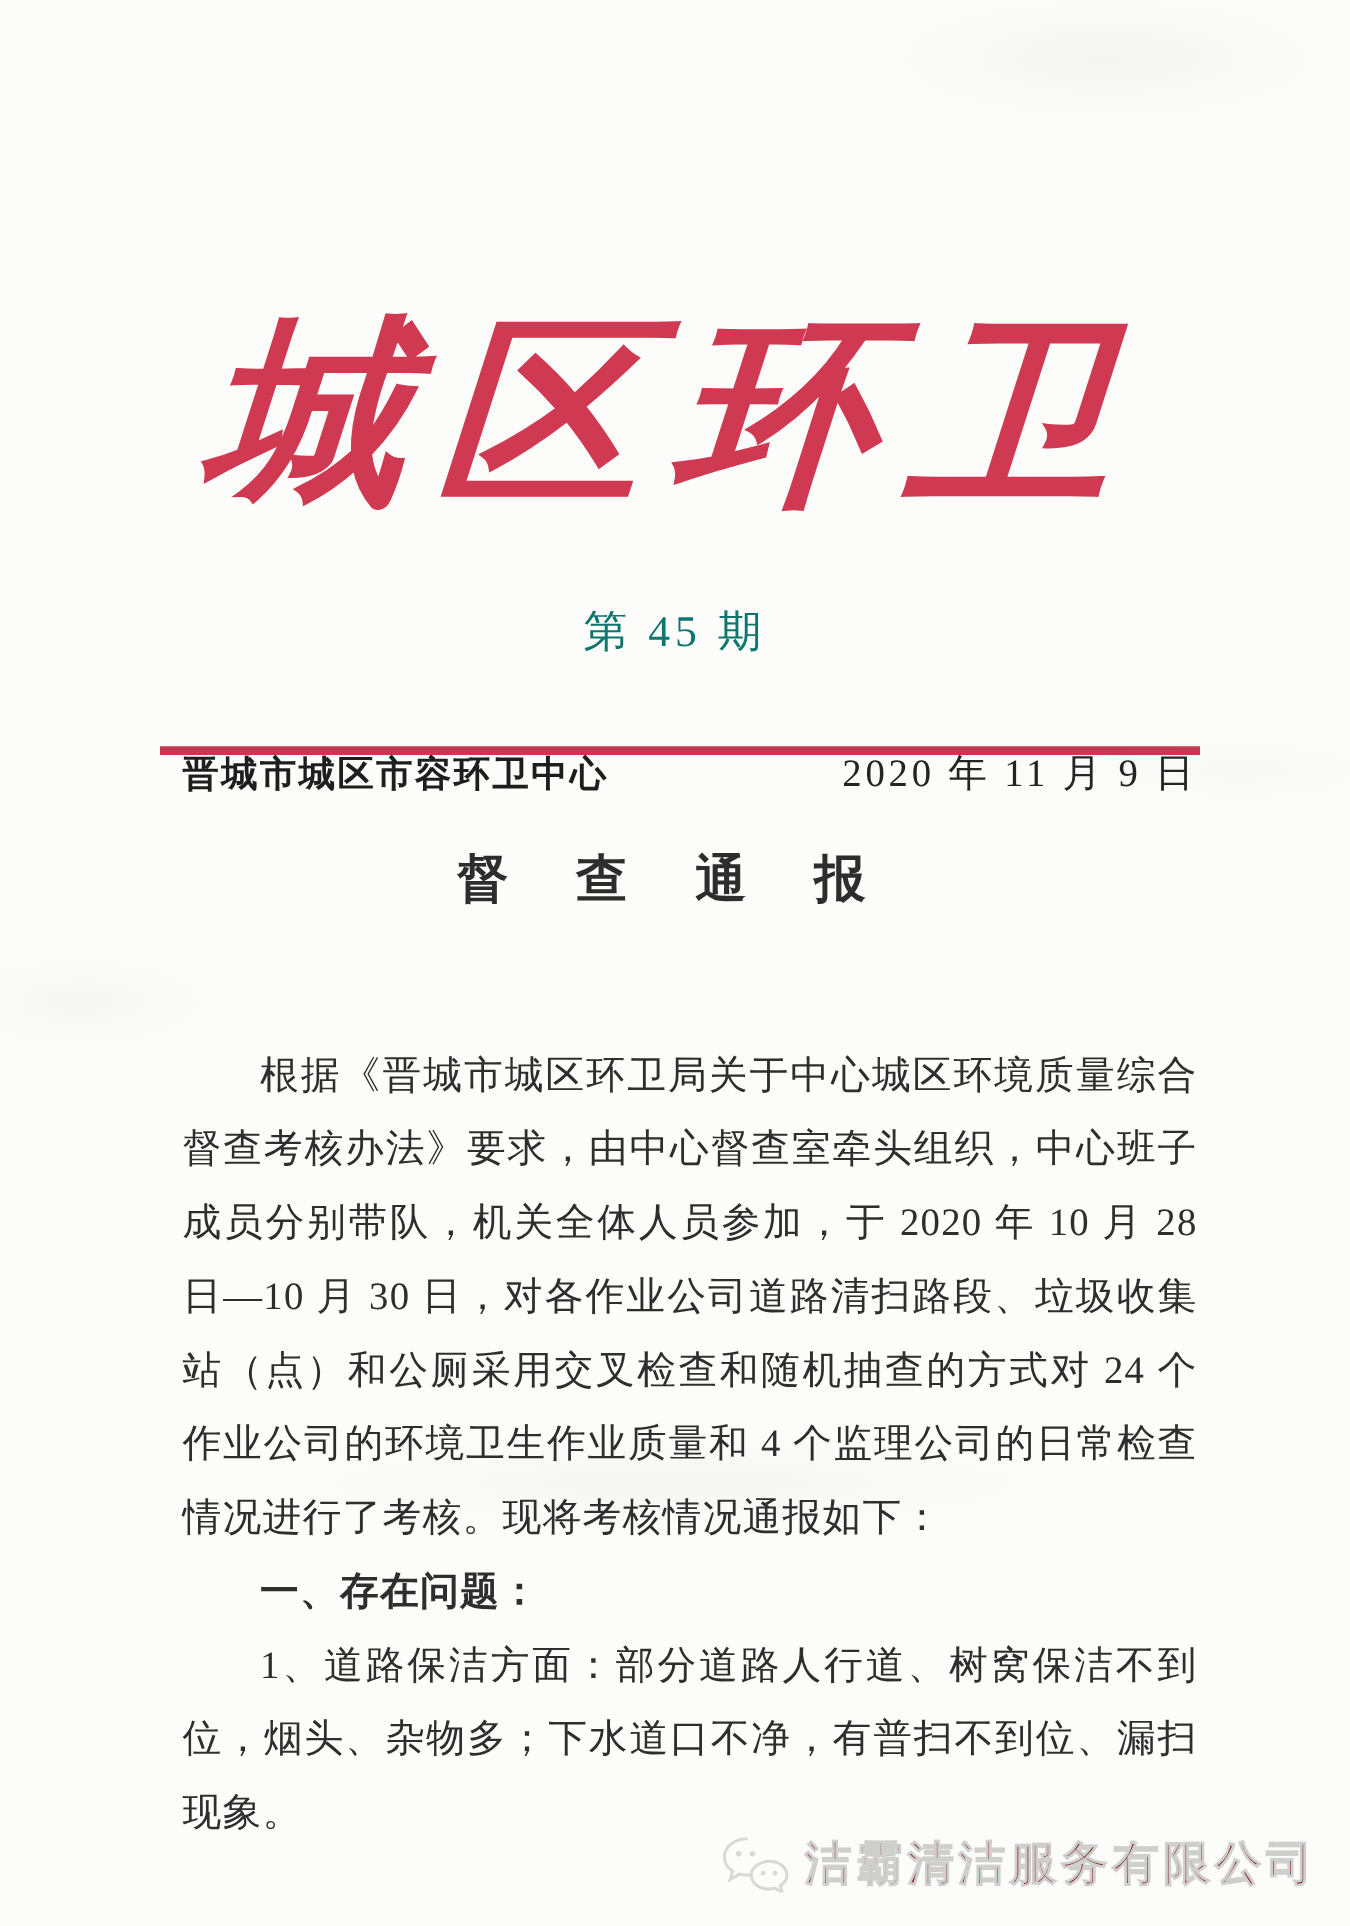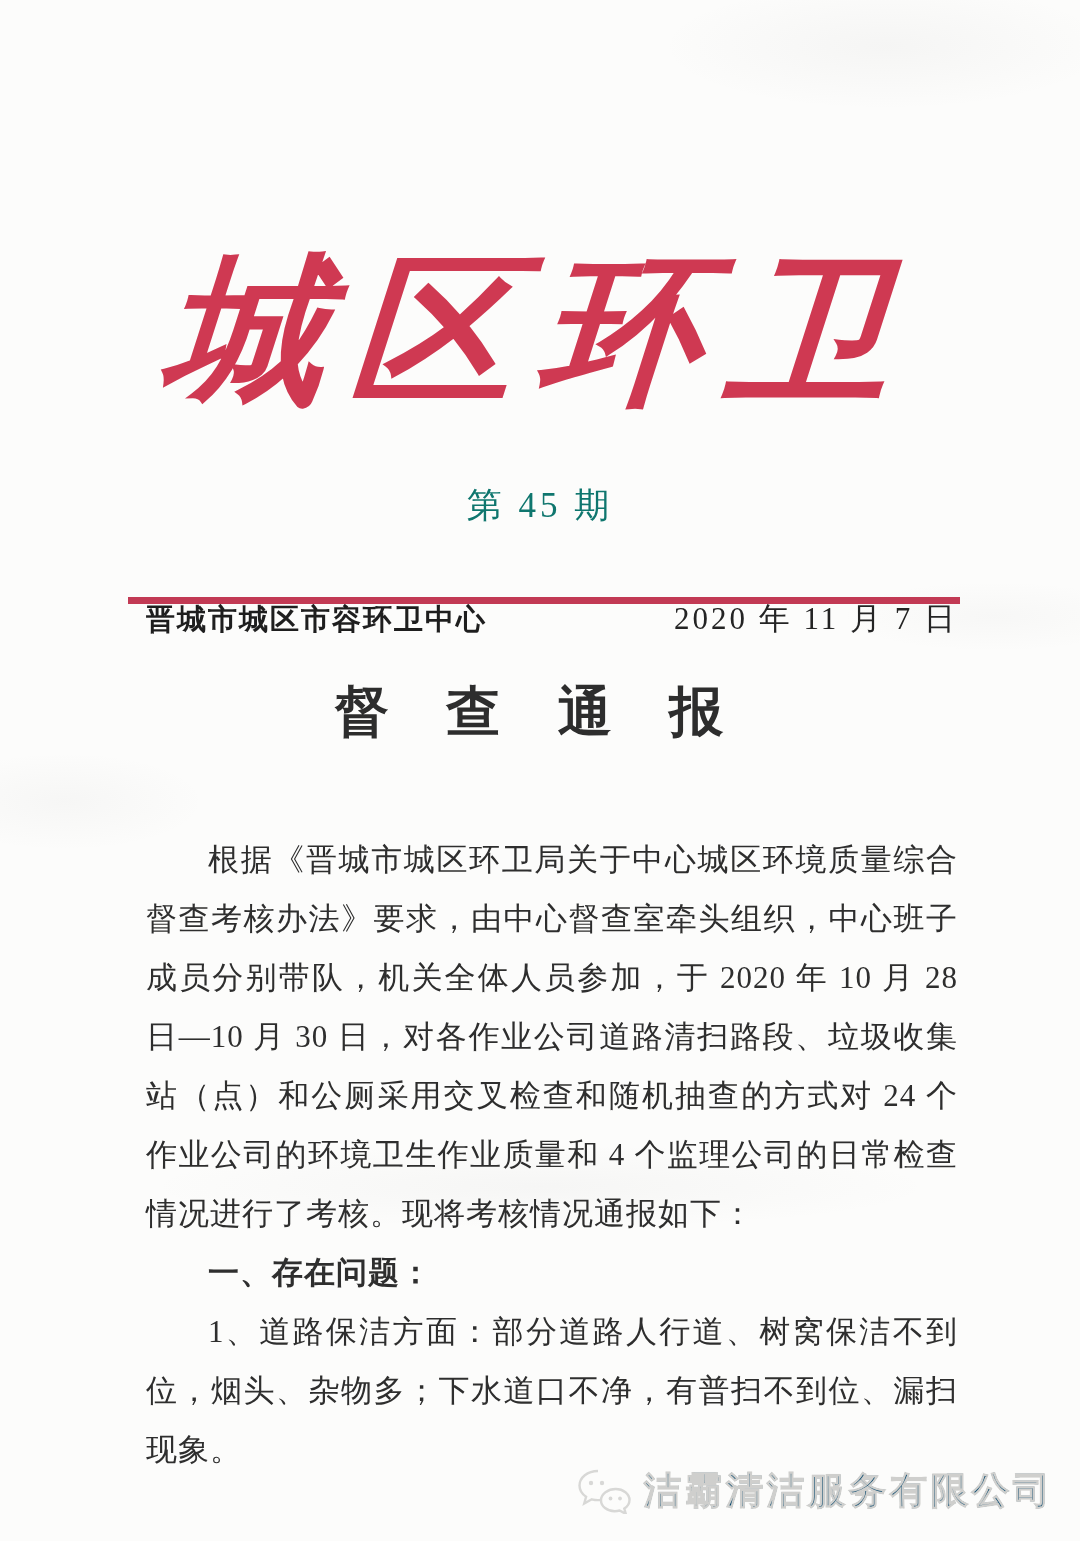--- a/index.html
+++ b/index.html
@@ -79,21 +79,21 @@
     height: 7px;
     background: #c23a54;
   }
   .doc-title {
     position: absolute;
     top: 676px;
     left: 0;
     width: 100%;
     margin: 0;
     text-align: center;
-    font-size: 54px;
+    font-size: 41px;
     font-weight: bold;
     letter-spacing: 22px;
     color: #2d2d2d;
   }
   .body-text {
     position: absolute;
     top: 830px;
     left: 146px;
     width: 812px;
     font-size: 31px;
@@ -120,38 +120,38 @@
   }
   .wm-icon {
     display: inline-flex;
     opacity: 0.85;
   }
   .wm-text {
     font-family: "Liberation Sans", "DejaVu Sans", sans-serif;
     font-size: 37px;
     font-weight: bold;
     letter-spacing: 4px;
-    color: #0c4a6e;
+    color: #7f1d1d;
     -webkit-text-stroke: 1px #cfcfcd;
     text-shadow: 0 0 1px #d8d8d6;
     white-space: nowrap;
   }
 </style>
 </head>
 <body>
 
 <div class="page">
 
   <div class="masthead">城区环卫</div>
 
   <div class="issue">第 45 期</div>
 
   <div class="header-row">
     <span class="publisher">晋城市城区市容环卫中心</span>
-    <span class="pub-date">2020 年 11 月 7 日</span>
+    <span class="pub-date">2020 年 11 月 9 日</span>
   </div>
 
   <div class="red-rule"></div>
 
   <h1 class="doc-title">督 查 通 报</h1>
 
   <div class="body-text">
     <p>根据《晋城市城区环卫局关于中心城区环境质量综合督查考核办法》要求，由中心督查室牵头组织，中心班子成员分别带队，机关全体人员参加，于 2020 年 10 月 28 日—10 月 30 日，对各作业公司道路清扫路段、垃圾收集站（点）和公厕采用交叉检查和随机抽查的方式对 24 个作业公司的环境卫生作业质量和 4 个监理公司的日常检查情况进行了考核。现将考核情况通报如下：</p>
     <p class="section-heading">一、存在问题：</p>
     <p>1、道路保洁方面：部分道路人行道、树窝保洁不到位，烟头、杂物多；下水道口不净，有普扫不到位、漏扫现象。</p>

